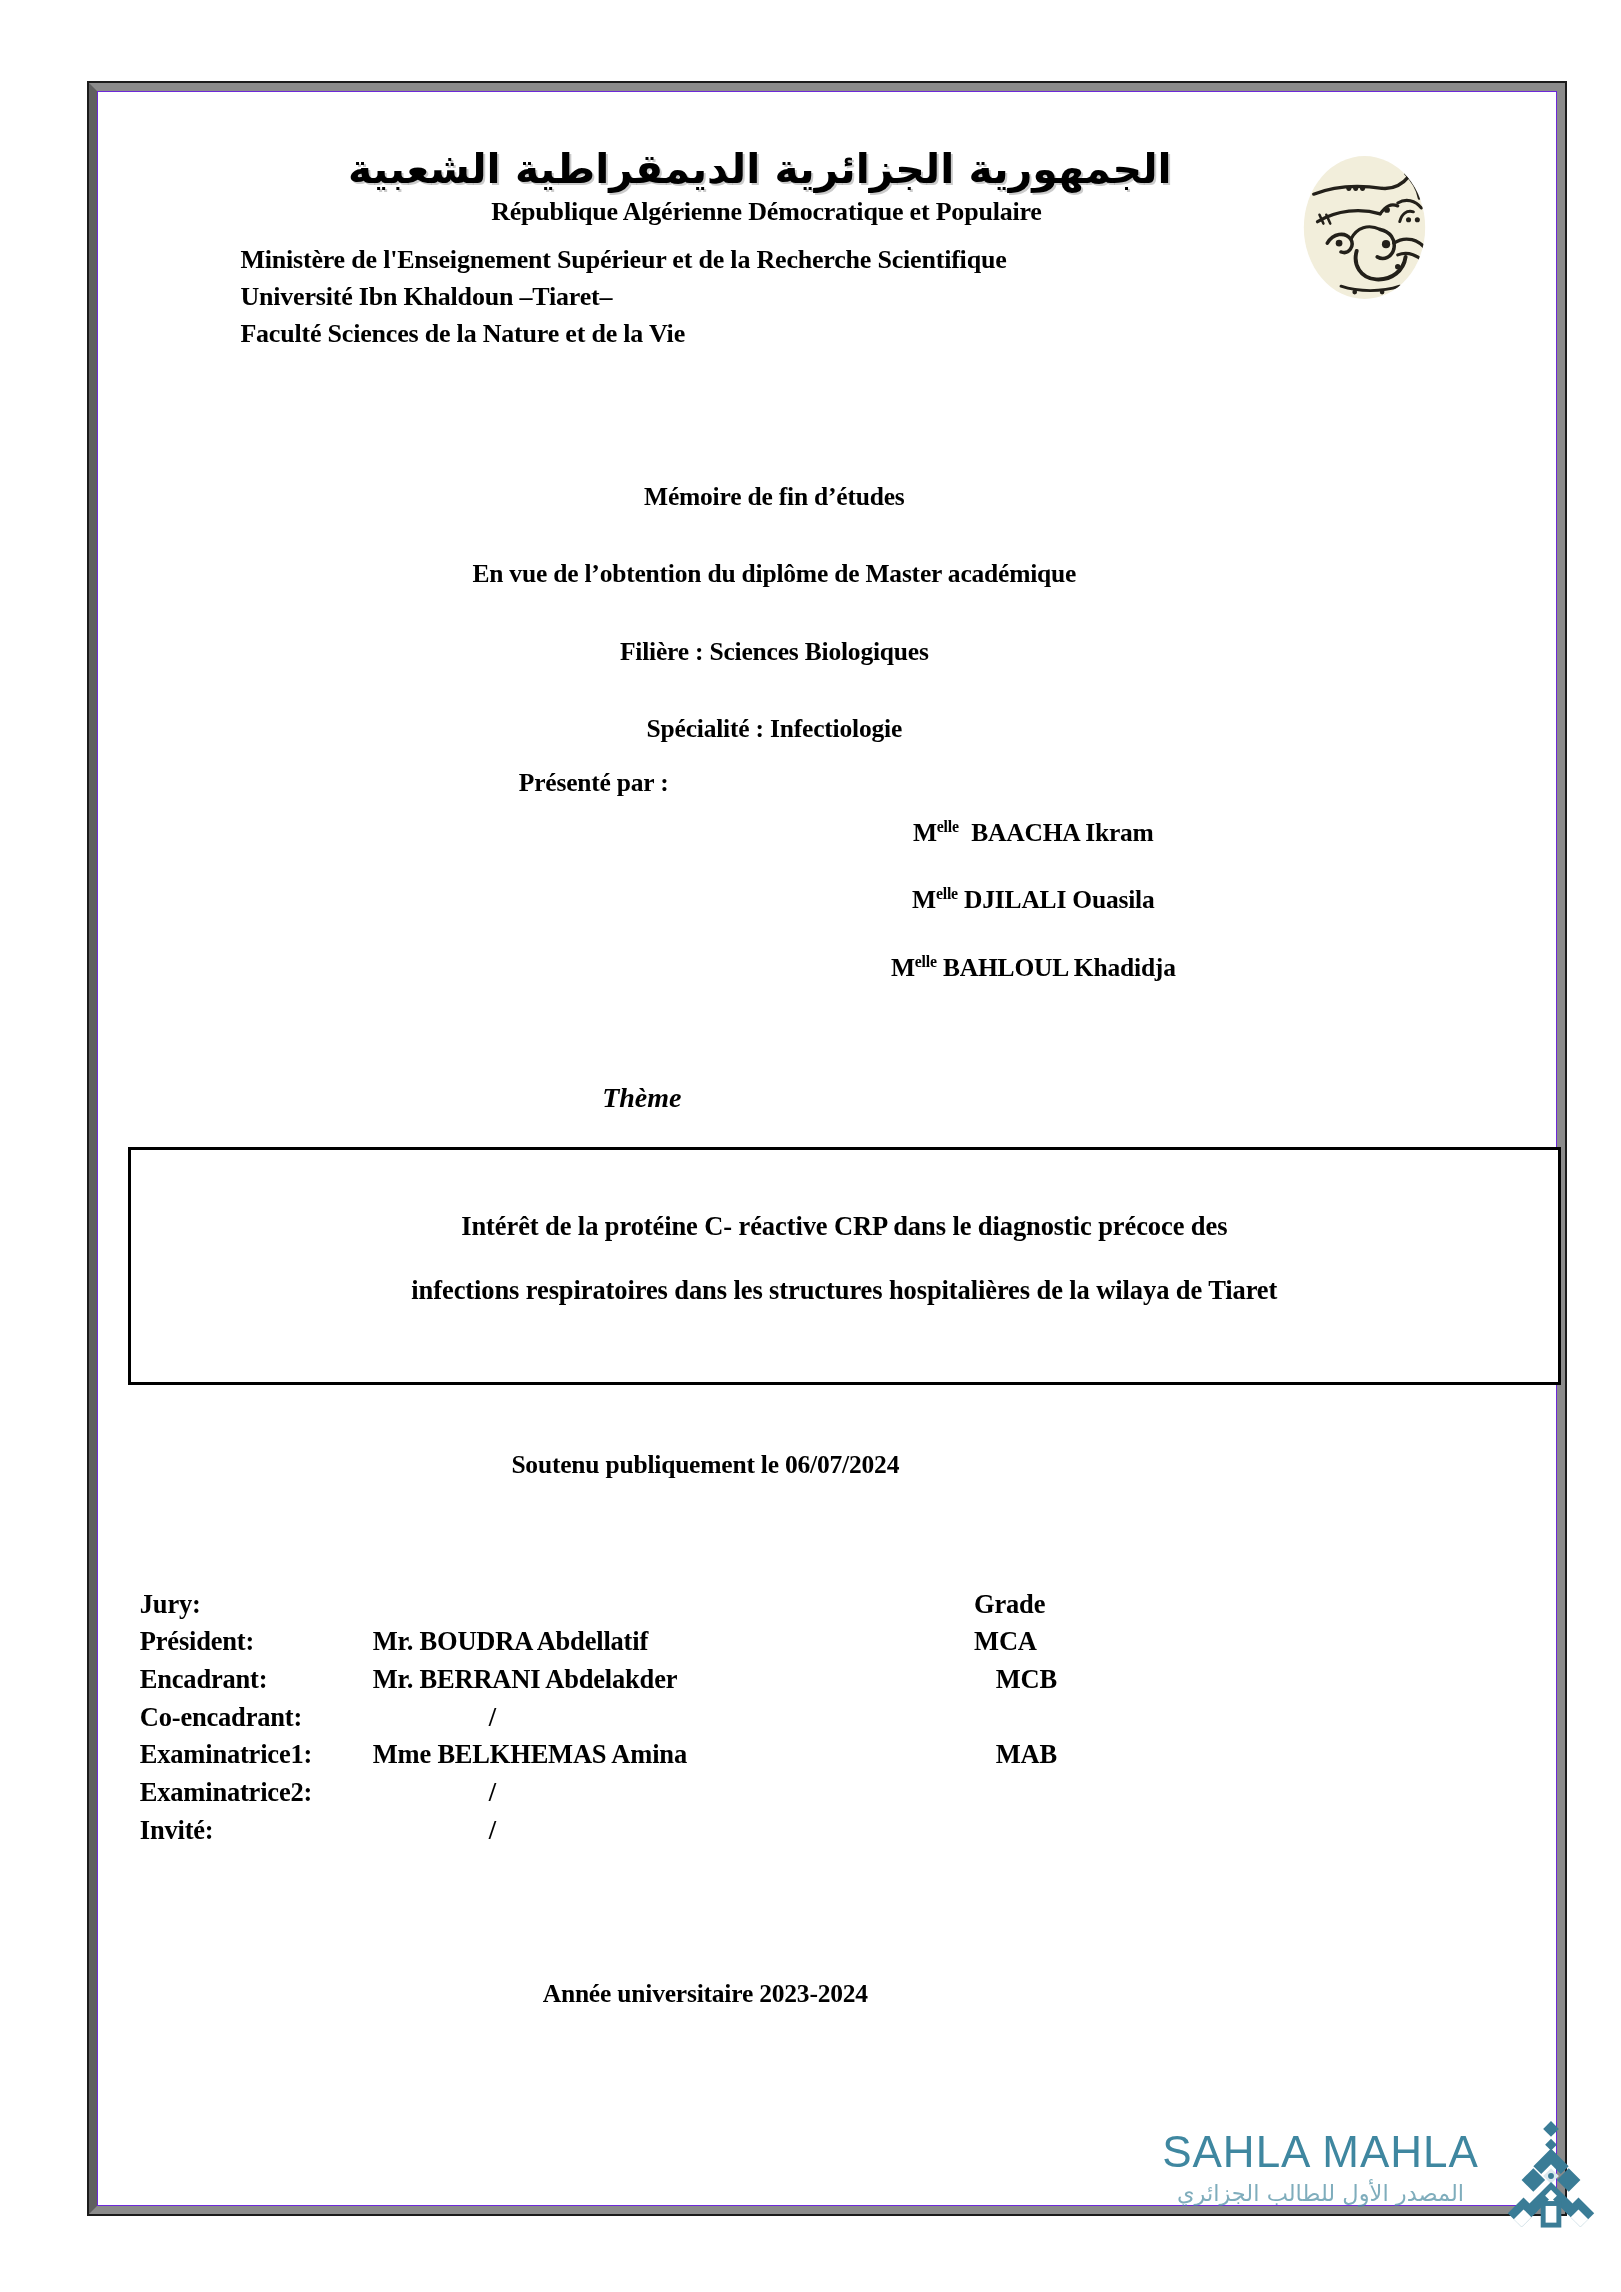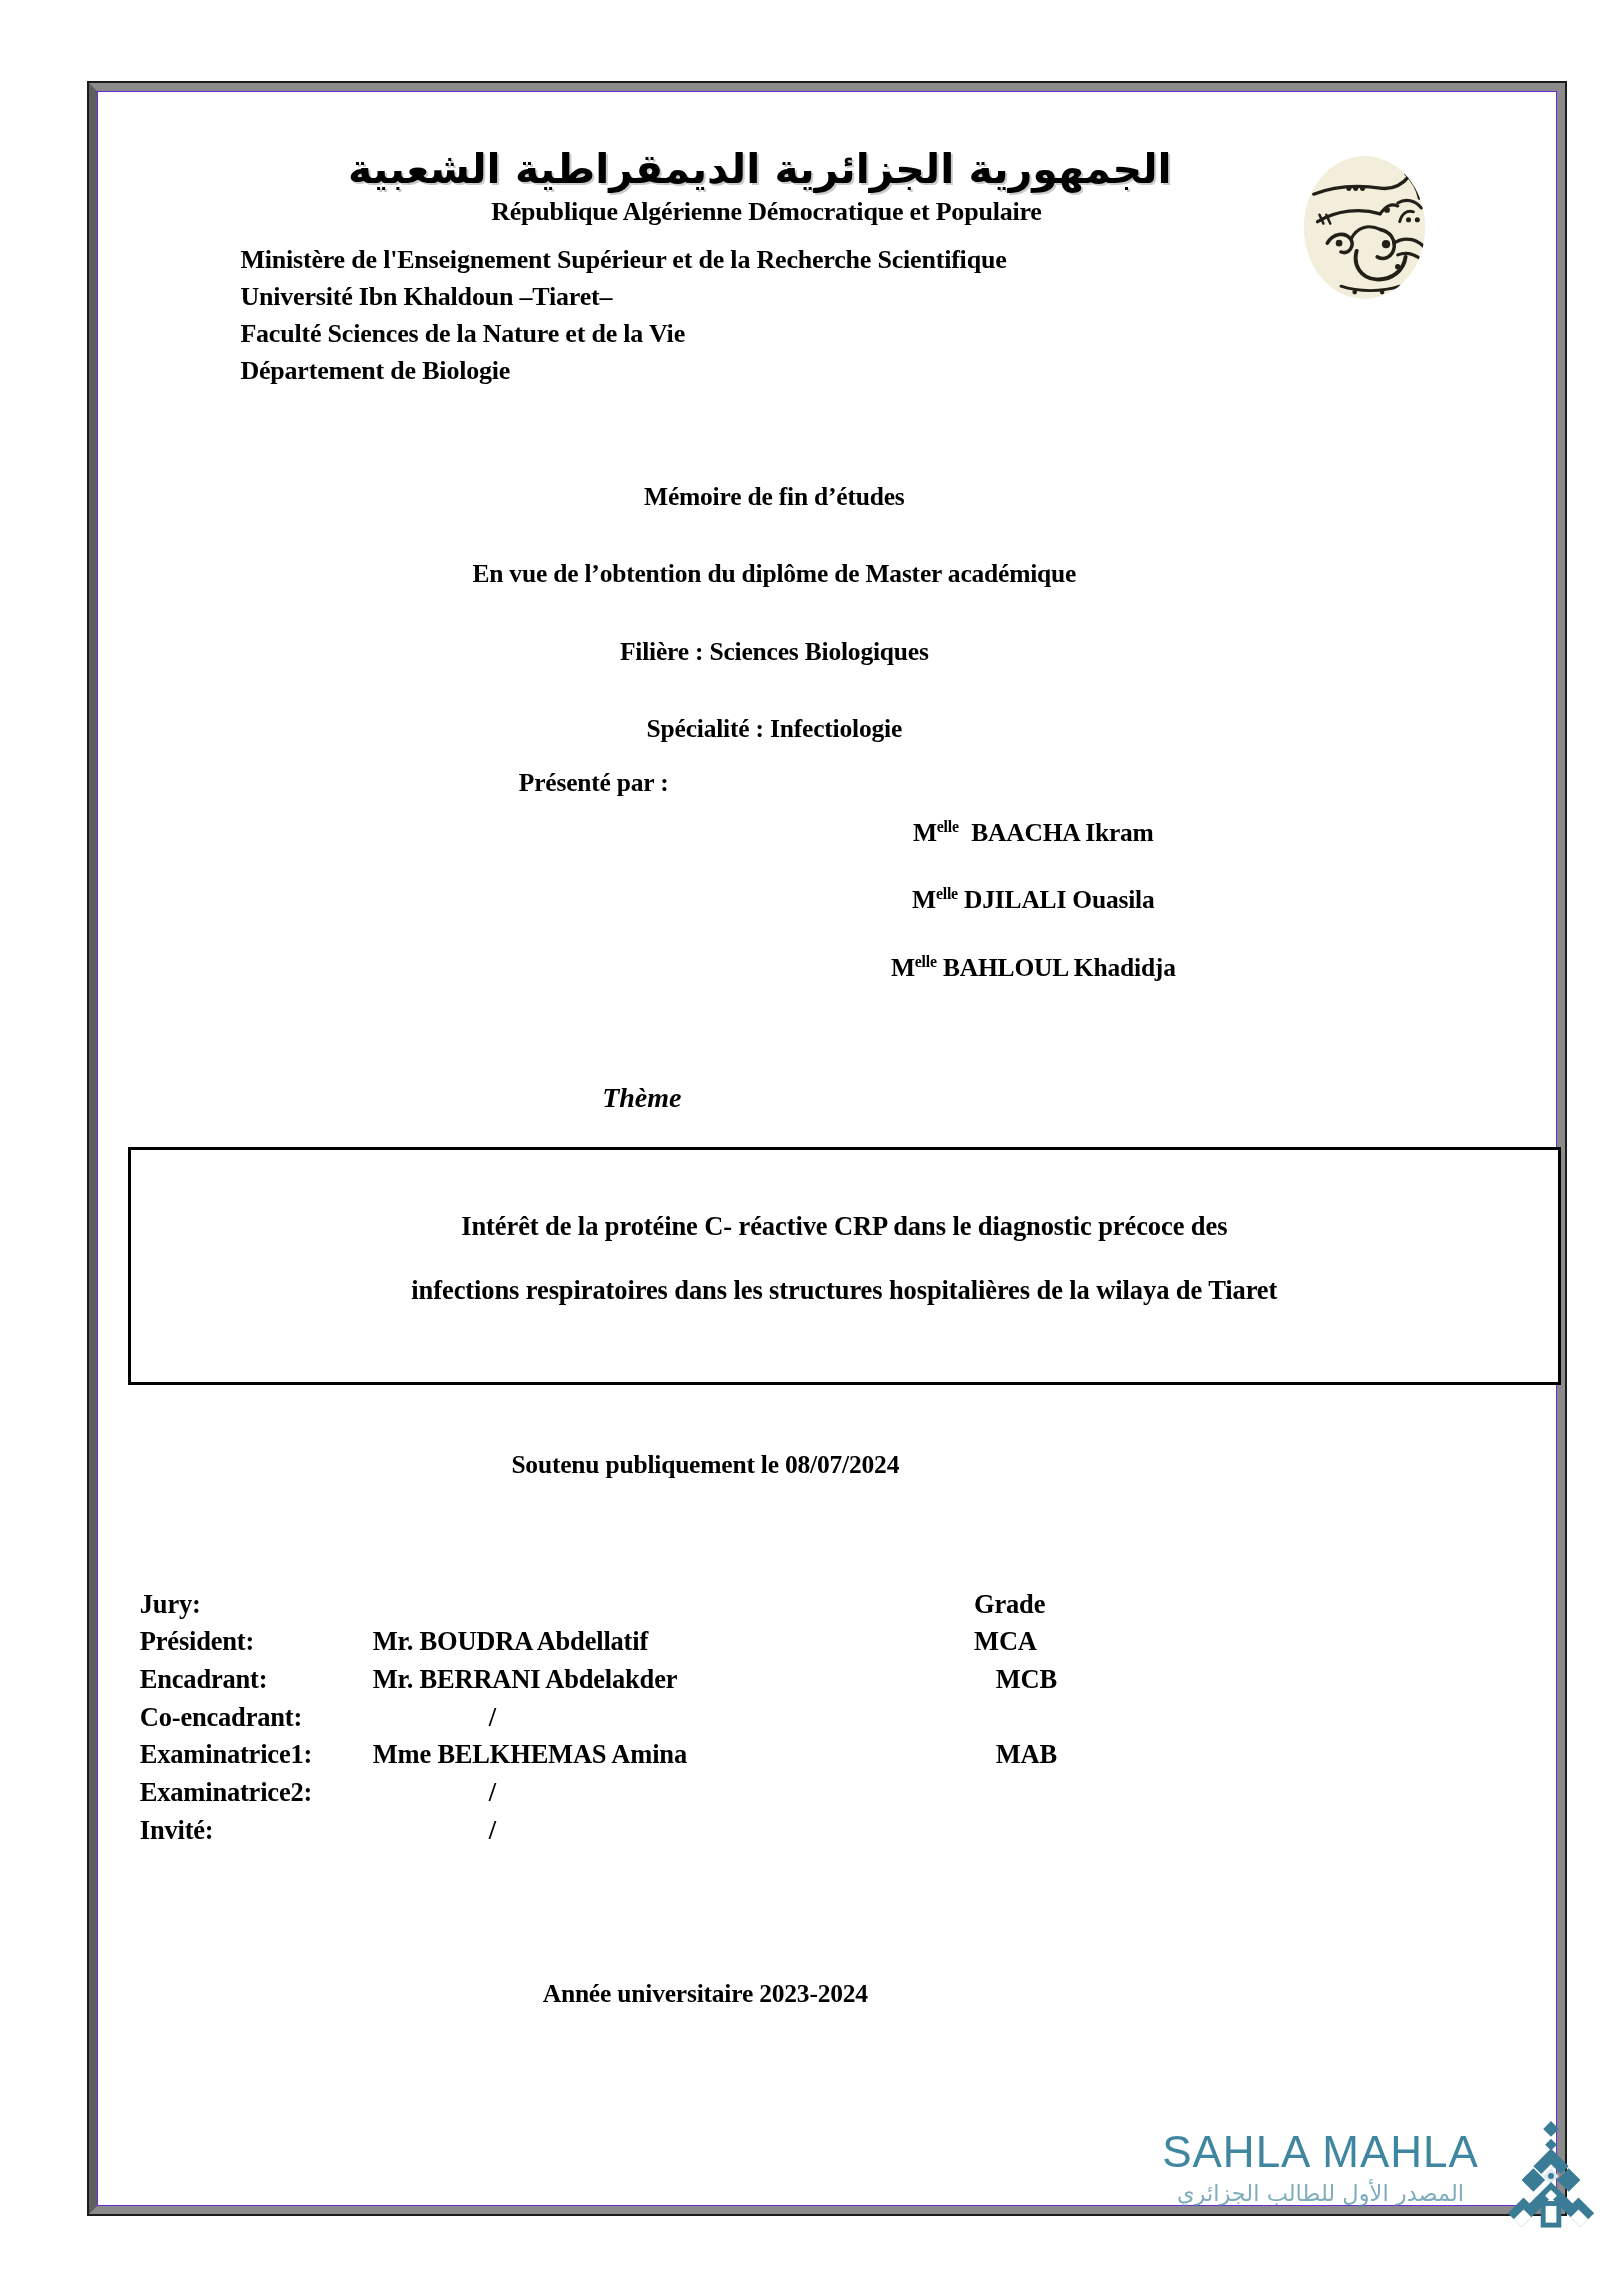--- a/index.html
+++ b/index.html
@@ -283,21 +283,20 @@
   <div id="page-bevel"></div>
   <div id="page-inner">
 
     <div id="header-block">
       <div class="arabic-title">الجمهورية الجزائرية الديمقراطية الشعبية</div>
       <div class="republic-line">République Algérienne Démocratique et Populaire</div>
       <ul class="institution-lines">
         <li>Ministère de l'Enseignement Supérieur et de la Recherche Scientifique</li>
         <li>Université Ibn Khaldoun –Tiaret–</li>
         <li>Faculté Sciences de la Nature et de la Vie</li>
-        <li>Département de Biologie</li>
       </ul>
     </div>
 
     <div id="university-seal">
       <svg viewBox="0 0 140 160" width="137" height="157" aria-hidden="true">
         <defs>
           <clipPath id="sealClip">
             <ellipse cx="70" cy="80" rx="62" ry="73"></ellipse>
           </clipPath>
         </defs>
@@ -347,21 +346,21 @@
       <li><span>M</span><span class="honorific-sup">elle</span>&nbsp;<span>DJILALI Ouasila</span></li>
       <li><span>M</span><span class="honorific-sup">elle</span>&nbsp;<span>BAHLOUL Khadidja</span></li>
     </ul>
 
     <div id="theme-label">Thème</div>
     <div id="theme-box">
       <div class="title-line l1">Intérêt de la protéine  C- réactive  CRP dans le diagnostic  précoce des</div>
       <div class="title-line l2">infections respiratoires dans les structures hospitalières de la wilaya de Tiaret</div>
     </div>
 
-    <div id="defense-date">Soutenu publiquement le 08/07/2024</div>
+    <div id="defense-date">Soutenu publiquement le 06/07/2024</div>
 
     <table id="jury-table">
       <tbody>
         <tr>
           <td class="col-role">Jury:</td>
           <td class="col-name"></td>
           <td class="col-grade">Grade</td>
         </tr>
         <tr>
           <td class="col-role">Président:</td>

